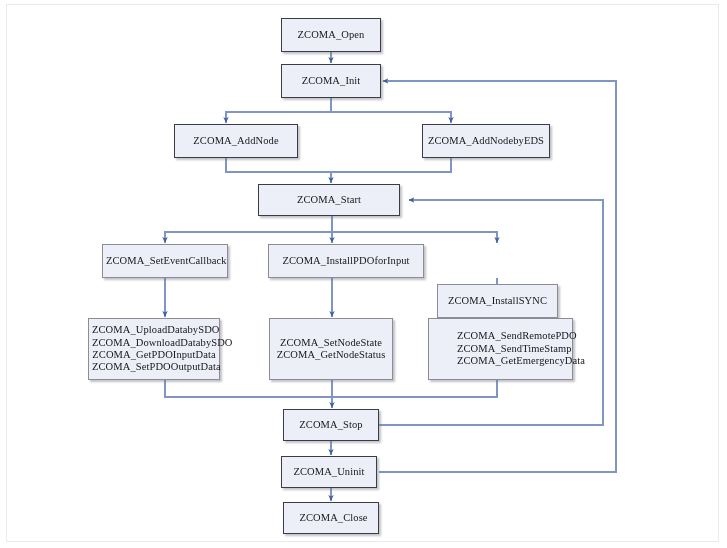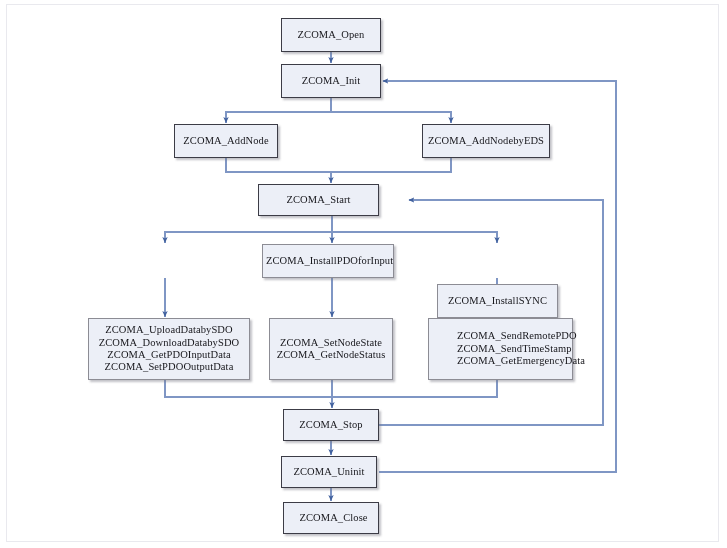--- a/index.html
+++ b/index.html
@@ -104,42 +104,45 @@
   </svg>
 
   <div class="node dark-edge" style="left:281px; top:18px; width:100px; height:34px;">
     <span class="node-text">ZCOMA_Open</span>
   </div>
 
   <div class="node dark-edge" style="left:281px; top:64px; width:100px; height:34px;">
     <span class="node-text">ZCOMA_Init</span>
   </div>
 
-  <div class="node dark-edge" style="left:174px; top:124px; width:104px; height:34px;">
+  <div class="node dark-edge" style="left:174px; top:124px; width:124px; height:34px;">
     <span class="node-text">ZCOMA_AddNode</span>
   </div>
 
   <div class="node dark-edge" style="left:387px; top:124px; width:128px; height:34px;margin-left:35px;">
     <span class="node-text">ZCOMA_AddNodebyEDS</span>
   </div>
 
-  <div class="node dark-edge" style="left:258px; top:184px; width:121px; height:32px;">
+  <div class="node dark-edge" style="left:258px; top:184px; width:142px; height:32px;">
     <span class="node-text">ZCOMA_Start</span>
   </div>
 
+  <div class="node" style="left:102px; top:244px; width:126px; height:34px;">
+    <span class="node-text">ZCOMA_SetEventCallback</span>
+  </div>
 
-  <div class="node" style="left:262px; top:244px; width:132px; height:34px;">
+  <div class="node" style="left:268px; top:244px; width:156px; height:34px;">
     <span class="node-text">ZCOMA_InstallPDOforInput</span>
   </div>
 
   <div class="node" style="left:437px; top:244px; width:121px; height:34px;margin-top:40px;">
     <span class="node-text">ZCOMA_InstallSYNC</span>
   </div>
 
-  <div class="node" style="left:88px; top:318px; width:162px; height:62px;">
+  <div class="node" style="left:88px; top:318px; width:132px; height:62px;">
     <span class="node-text">ZCOMA_UploadDatabySDO
 ZCOMA_DownloadDatabySDO
 ZCOMA_GetPDOInputData
 ZCOMA_SetPDOOutputData</span>
   </div>
 
   <div class="node" style="left:269px; top:318px; width:124px; height:62px;">
     <span class="node-text">ZCOMA_SetNodeState
 ZCOMA_GetNodeStatus</span>
   </div>

